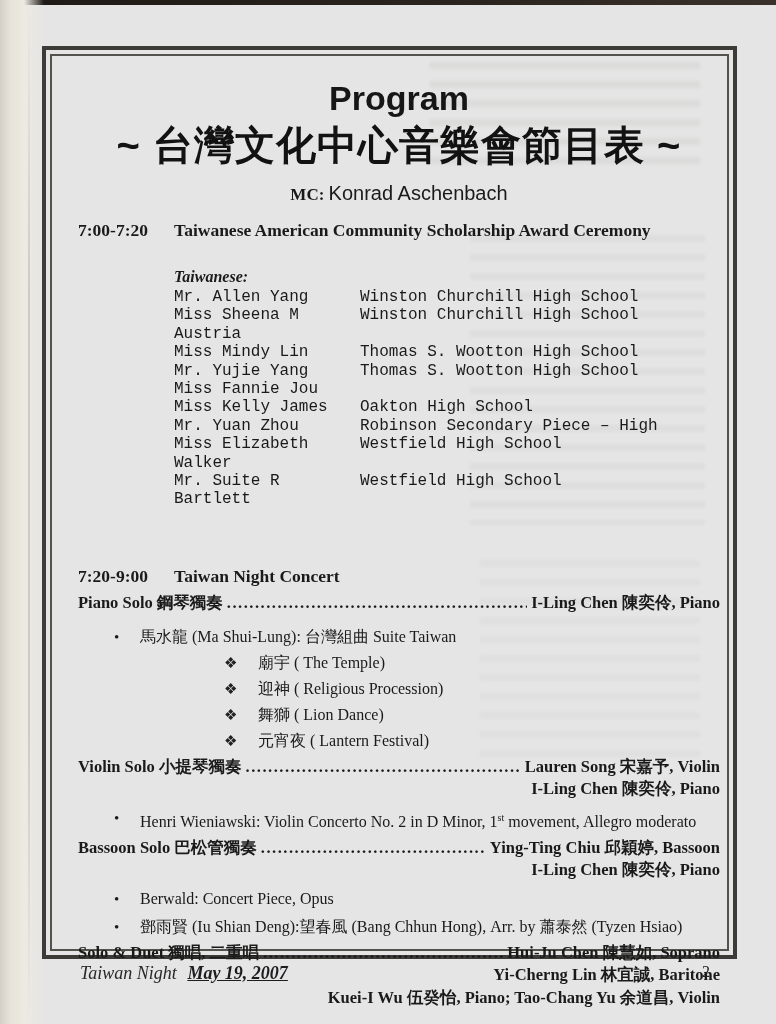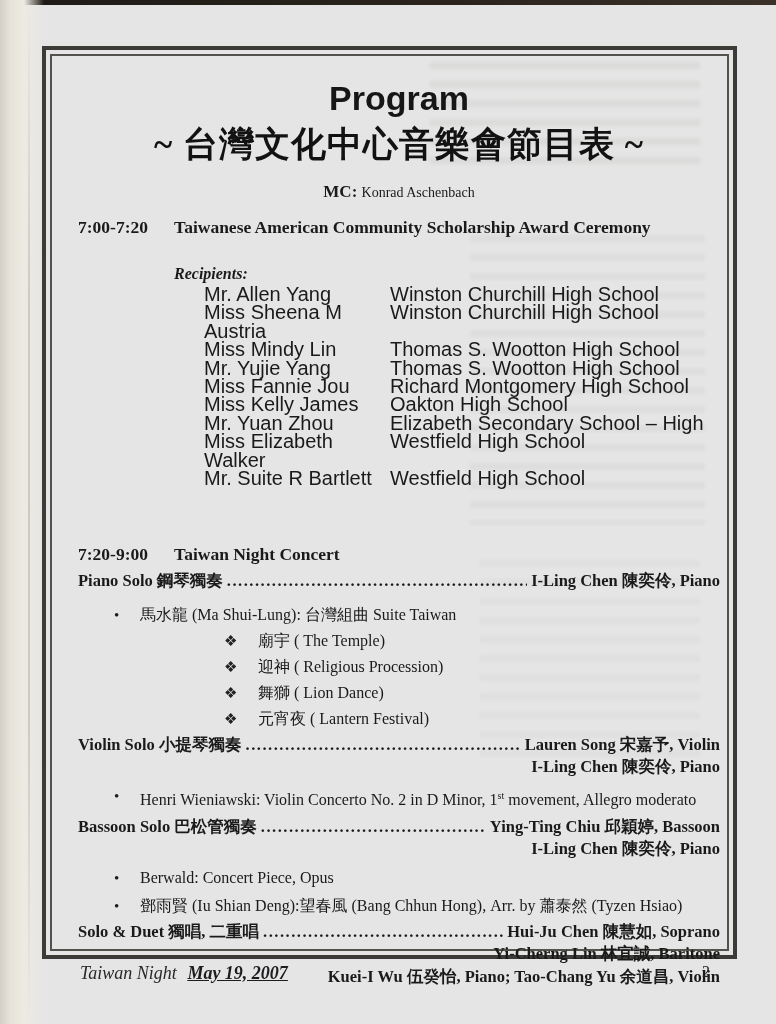--- a/index.html
+++ b/index.html
@@ -29,31 +29,31 @@
   .frame{position:absolute;left:42px;top:46px;width:687px;height:905px;
     border:4px solid #3c3b37;}
   .frame-inner{position:absolute;inset:4px;border:2px solid #54524c;}
 
   
   .content{position:absolute;left:78px;top:46px;width:642px;}
   .page-title{margin:34px 0 0 0;text-align:center;
     font-family:"Liberation Sans", sans-serif;font-weight:bold;
     font-size:34px;line-height:36px;color:#161616;}
   .page-subtitle{margin:8px 0 0 0;text-align:center;
-    font-family:Liberation Serif, serif;font-weight:bold;
-    font-size:35px;line-height:42px;color:#121212;letter-spacing:1px;}
+    font-family:Liberation Sans, sans-serif;font-weight:bold;
+    font-size:40px;line-height:42px;color:#121212;letter-spacing:1px;}
   .mc-line{margin-top:16px;text-align:center;font-size:17px;}
   .mc-label{font-weight:bold;font-family:"Liberation Serif",serif;}
-  .mc-name{font-family:Liberation Serif, serif;font-size:14px;}
+  .mc-name{font-family:Liberation Sans, sans-serif;font-size:20px;}
 
   .section-heading{margin-top:14px;font-weight:bold;font-size:17.5px;line-height:22px;}
   .section-heading .time{display:inline-block;width:92px;}
   .recipients-block{margin:26px 0 0 96px;}
   .recipients-label{font-weight:bold;font-style:italic;font-size:16px;line-height:19px;}
-  .recipients-grid{margin-top:2px;font-family:Liberation Sans, sans-serif;font-size:20px;margin-left:30px;}
+  .recipients-grid{margin-top:2px;font-family:Liberation Mono, monospace;font-size:16px;}
   .recipient-row{display:flex;line-height:18.4px;}
   .recipient-name{width:186px;flex:none;}
   .recipient-school{flex:1;}
 
   .concert-heading{margin-top:56px;}
 
   .prog-line{display:flex;align-items:baseline;margin-top:6px;
     font-weight:bold;font-size:16.5px;line-height:20px;white-space:nowrap;}
   .prog-label{flex:none;}
   .dots{flex:1;overflow:hidden;white-space:nowrap;letter-spacing:1.5px;margin:0 4px;}
@@ -98,49 +98,48 @@
       <span class="mc-label">MC:</span>
       <span class="mc-name">Konrad Aschenbach</span>
     </div>
 
     <div class="section-heading">
       <span class="time">7:00-7:20</span>
       <span>Taiwanese American Community Scholarship Award Ceremony</span>
     </div>
 
     <div class="recipients-block">
-      <div class="recipients-label">Recipients:</div>
+      <div class="recipients-label">Taiwanese:</div>
       <div class="recipients-grid">
         <div class="recipient-row">
           <span class="recipient-name">Mr. Allen Yang</span>
           <span class="recipient-school">Winston Churchill High School</span>
         </div>
         <div class="recipient-row">
           <span class="recipient-name">Miss Sheena M Austria</span>
           <span class="recipient-school">Winston Churchill High School</span>
         </div>
         <div class="recipient-row">
           <span class="recipient-name">Miss Mindy Lin</span>
           <span class="recipient-school">Thomas S. Wootton High School</span>
         </div>
         <div class="recipient-row">
           <span class="recipient-name">Mr. Yujie Yang</span>
           <span class="recipient-school">Thomas S. Wootton High School</span>
         </div>
         <div class="recipient-row">
           <span class="recipient-name">Miss Fannie Jou</span>
-          <span class="recipient-school">Richard Montgomery High School</span>
         </div>
         <div class="recipient-row">
           <span class="recipient-name">Miss Kelly James</span>
           <span class="recipient-school">Oakton High School</span>
         </div>
         <div class="recipient-row">
           <span class="recipient-name">Mr. Yuan Zhou</span>
-          <span class="recipient-school">Elizabeth Secondary School – High</span>
+          <span class="recipient-school">Robinson Secondary Piece – High</span>
         </div>
         <div class="recipient-row">
           <span class="recipient-name">Miss Elizabeth Walker</span>
           <span class="recipient-school">Westfield High School</span>
         </div>
         <div class="recipient-row">
           <span class="recipient-name">Mr. Suite R Bartlett</span>
           <span class="recipient-school">Westfield High School</span>
         </div>
       </div>

